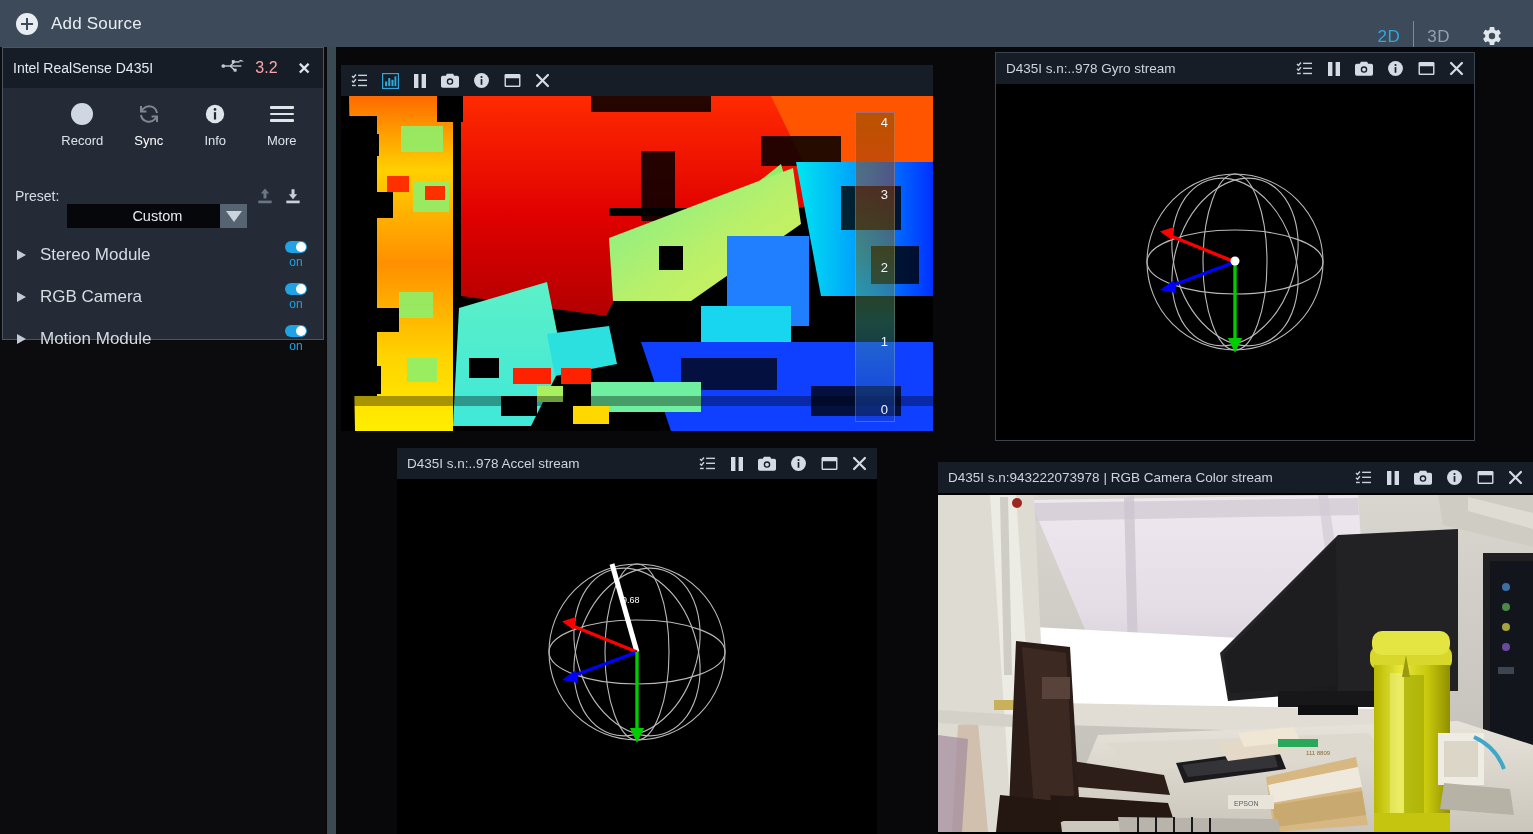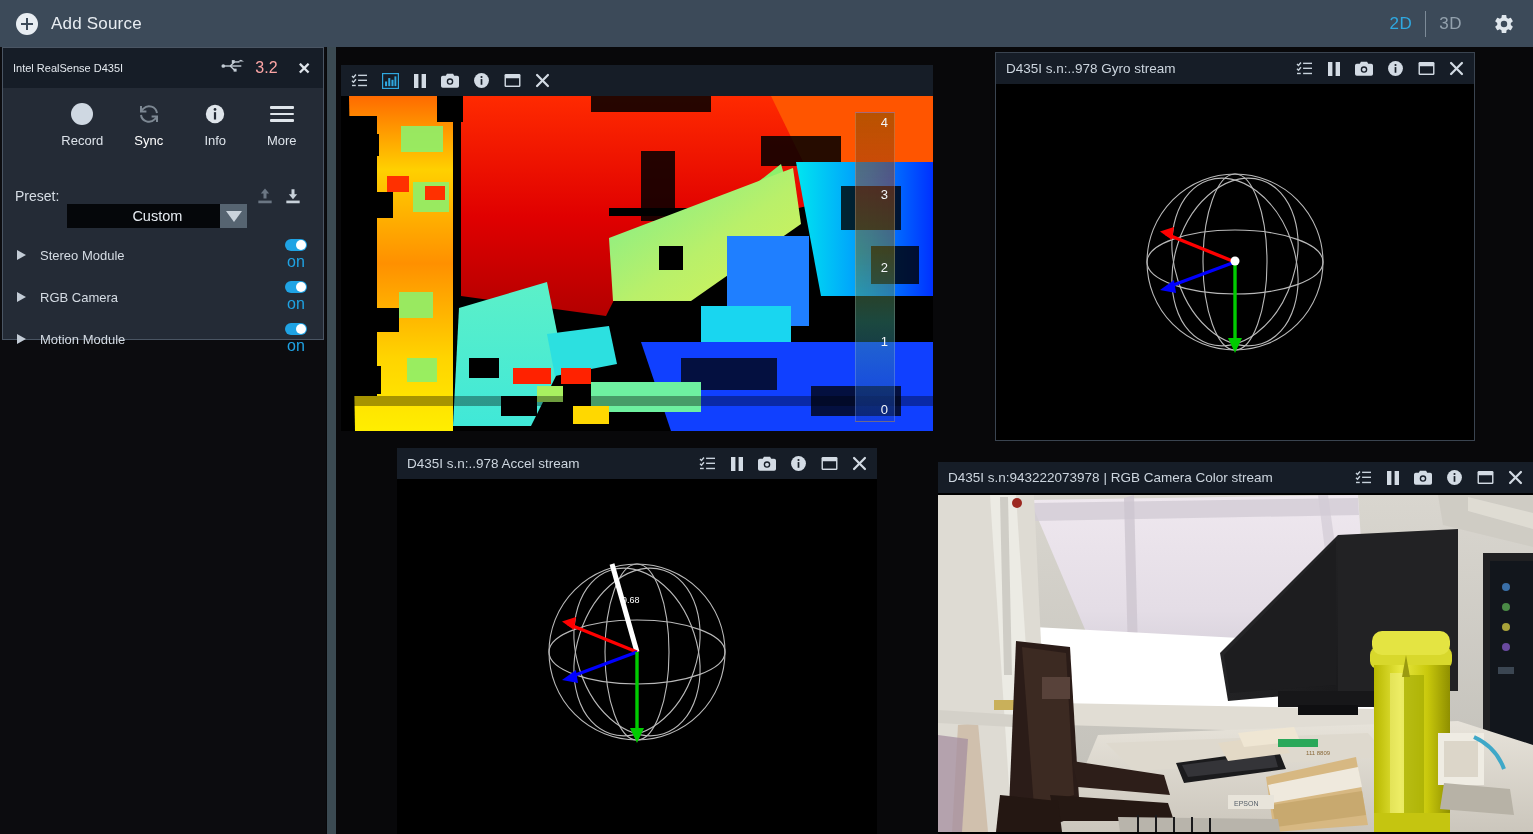--- a/index.html
+++ b/index.html
@@ -26,22 +26,22 @@
     width: 22px; height: 22px; border-radius: 50%;
     background: #e8edf2; position: relative; flex: 0 0 auto;
   }
   .plus-circle:before, .plus-circle:after {
     content: ""; position: absolute; background: #3c4a59;
   }
   .plus-circle:before { left: 5px; top: 10px; width: 12px; height: 2px; }
   .plus-circle:after  { top: 5px; left: 10px; height: 12px; width: 2px; }
 
   #topbar-right {
-    position: absolute; right: 4px; top: 0; height: 47px;
-    display: flex; align-items: center; gap: 0px; padding-right: 14px;
+    position: absolute; right: 16px; top: 0; height: 47px;
+    display: flex; align-items: flex-end; gap: 0px; padding-right: 14px;
   }
   #topbar-right .tog {
     font-size: 17px; padding: 0 13px; cursor: pointer; letter-spacing: .5px;
   }
   #tog2d { color: #2fa8e0; }
   #tog3d { color: #93a1ad; }
   .vsep { width: 1px; height: 26px; background: #93a1ad; opacity: .75; }
   #gear-btn { margin-left: 18px; cursor: pointer; display:flex; align-items:center; }
 
   
@@ -50,21 +50,21 @@
     background: #0c0c0f;
   }
   #device-panel {
     position: absolute; left: 2px; top: 0px; width: 322px; height: 293px;
     background: #242b36; border: 1px solid #4a5563;
   }
   #device-head {
     height: 40px; background: #161d27; display: flex; align-items: center;
     padding: 0 10px 0 10px; gap: 8px;
   }
-  #device-name { color: #e4e9ef; font-size: 11px; flex: 1 1 auto; white-space: nowrap; }
+  #device-name { color: #e4e9ef; font-size: 14px; flex: 1 1 auto; white-space: nowrap; }
   #usb-ver { color: #fca5a5; font-size: 16px; margin-left: 2px; }
   #device-close { color: #dfe5eb; font-size: 16px; font-weight: bold; cursor: pointer; padding: 0 2px 0 12px; }
 
   #action-row { display: flex; padding: 12px 8px 4px 8px; margin-left: 38px; }
   .action { flex: 1 1 0; text-align: center; cursor: pointer; }
   .action .ic { height: 28px; display: flex; align-items: center; justify-content: center; }
   .action .cap { font-size: 13px; margin-top: 5px; color: #dde3ea; }
   .action.dim .cap { color: #ffffff; }
   .rec-dot { width: 22px; height: 22px; border-radius: 50%; background: #cfd8e2; }
   .hamb { width: 24px; height: 16px; display: flex; flex-direction: column; justify-content: space-between; }
@@ -89,27 +89,27 @@
   }
   .io-btn { cursor: pointer; display: flex; align-items: center; }
 
   .mod-row {
     display: flex; align-items: center; height: 42px; padding: 0 10px 0 14px; position: relative;
   }
   .tri {
     width: 0; height: 0; border-top: 5.5px solid transparent; border-bottom: 5.5px solid transparent;
     border-left: 9px solid #c3ccd6; margin-right: 14px; cursor: pointer;
   }
-  .mod-name { color: #d5dce4; font-size: 13px; flex: 1 1 auto; cursor: pointer; }
+  .mod-name { color: #d5dce4; font-size: 17px; flex: 1 1 auto; cursor: pointer; }
   .tog-wrap { display: flex; flex-direction: column; align-items: center; width: 34px; }
   .tog-sw {
     width: 22px; height: 12px; border-radius: 6px; background: #1fa3e4; position: relative; cursor: pointer;
   }
   .tog-sw i { position: absolute; right: 1px; top: 1px; width: 10px; height: 10px; border-radius: 50%; background: #fff; }
-  .tog-cap { color: #1fa3e4; font-size: 16px; margin-top: 2px; }
+  .tog-cap { color: #1fa3e4; font-size: 12px; margin-top: 2px; }
 
   
   #vscroll {
     position: absolute; left: 327px; top: 47px; width: 9px; height: 787px;
     background: #3b4a52;
   }
 
   
   .stream { position: absolute; background: #000; }
   .sw-head {

